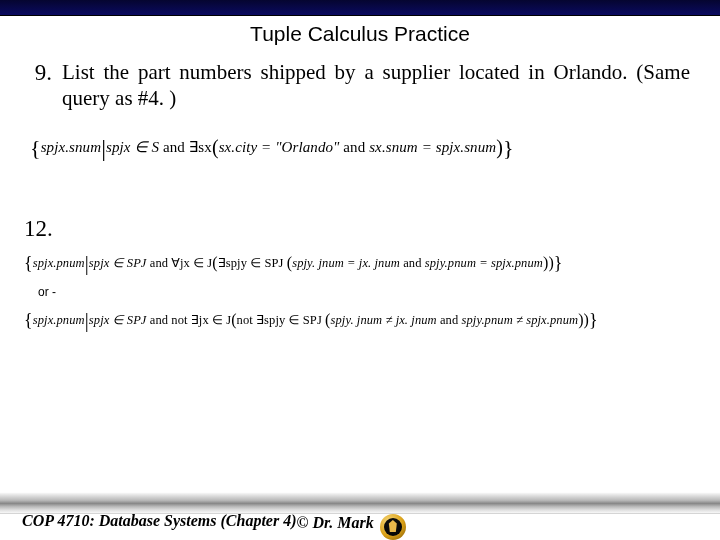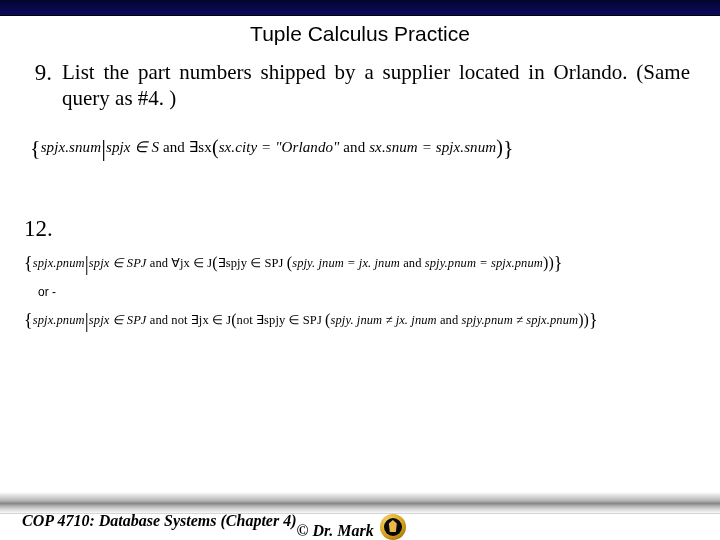--- a/index.html
+++ b/index.html
@@ -87,21 +87,21 @@
     height: 26px;
     padding: 0 10px 0 22px;
     font-family: "Times New Roman", serif;
     font-weight: bold;
     font-style: italic;
     font-size: 16px;
     background: #fff;
   }
   .footer-left { flex: 0 0 auto; border-bottom: 2px solid #555; padding-bottom: 10px; }
   .footer-mid { flex: 1; text-align: center; }
-  .footer-right { flex: 0 0 auto; display: flex; align-items: flex-end; gap: 6px; }
+  .footer-right { flex: 0 0 auto; display: flex; align-items: flex-start; gap: 6px; }
   .logo {
     width: 26px; height: 26px; border-radius: 50%;
     background: radial-gradient(circle at 35% 30%, #f7d77a 0%, #d9a017 55%, #7a5200 100%);
     position: relative;
     flex-shrink: 0;
   }
   .logo::after {
     content: ""; position: absolute; inset: 4px;
     border-radius: 50%;
     background: radial-gradient(circle at 40% 35%, #111 0%, #000 100%);

